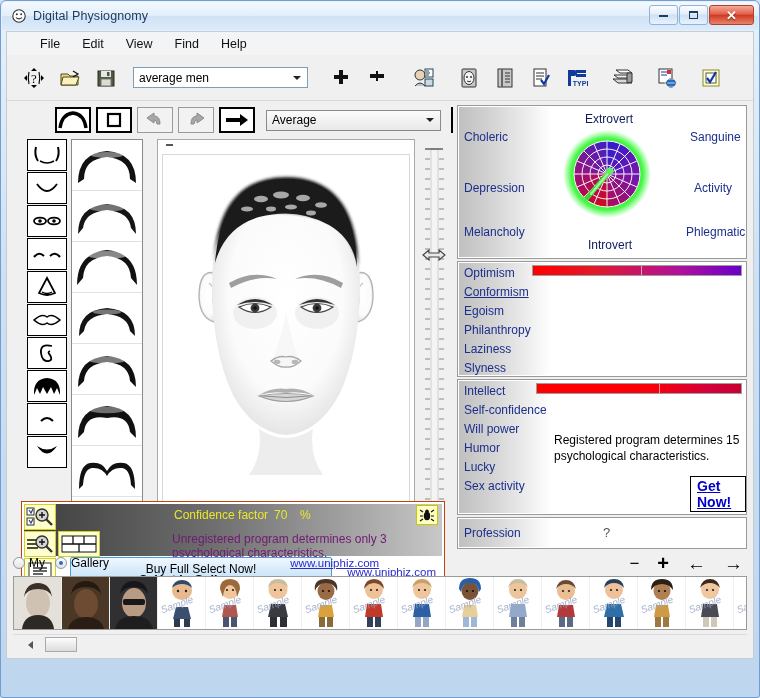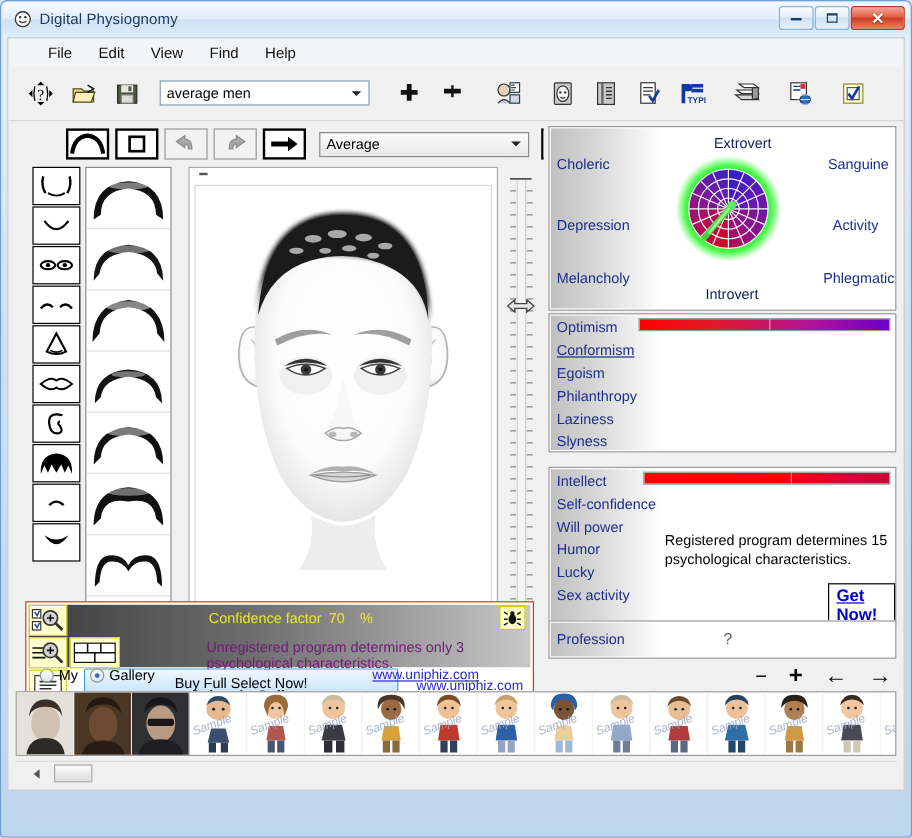--- a/index.html
+++ b/index.html
@@ -132,21 +132,21 @@
     border: 1px solid #4b9ed1; border-radius: 2px; display: flex; align-items: center;
     justify-content: center; font-size: 12px; color: #000; }
   .uniphiz-b { position: absolute; right: 8px; bottom: 8px; color: #2a2acc; font-size: 11.5px; }
 
   
   .rightpane { position: absolute; left: 446px; top: 48px; right: 2px; bottom: 2px;
     background: #f0f0f0; }
   .rbox { position: absolute; left: 4px; right: 4px; background: #fff; border: 1px solid #9a9a9a; }
   .temp-box { top: 2px; height: 154px; }
   .traits1-box { top: 158px; height: 116px; }
-  .traits2-box { top: 276px; height: 136px; margin-top: 10px; }
+  .traits2-box { top: 276px; height: 136px; }
   .prof-box { top: 414px; height: 32px; }
   .grad-col { position: absolute; left: 1px; top: 1px; bottom: 1px; width: 92px;
      background: linear-gradient(to right, #c0c0c0 0%, #d6d6d6 40%, #ffffff 100%); }
   .lbl { position: absolute; color: #1b2f8c; font-size: 12px; white-space: nowrap; }
   .lbl-b { position: absolute; color: #0d1d5c; font-size: 12px; white-space: nowrap; }
   .wheel { position: absolute; left: 103px; top: 22px; width: 92px; height: 92px; }
   .bar { position: absolute; height: 11px; border: 1px solid #9d9d9d; }
   .bar-opt { background: linear-gradient(to right, #ff0000 0%, #e01a2b 30%, #b0119c 70%, #6a00c8 100%); }
   .bar-int { background: linear-gradient(to right, #ff0000 0%, #fa0008 55%, #d2003c 85%, #c70030 100%); }
   .bar-tick { position: absolute; top: 0; bottom: 0; width: 1px; background: #ffffff99; }
@@ -704,21 +704,21 @@
     <div class="rightpane">
 
       <div class="rbox temp-box">
         <div class="grad-col"></div>
         <div class="lbl" style="left:6px; top:24px;">Choleric</div>
         <div class="lbl" style="left:6px; top:75px;">Depression</div>
         <div class="lbl" style="left:6px; top:119px;">Melancholy</div>
         <div class="lbl" style="left:232px; top:24px;">Sanguine</div>
         <div class="lbl" style="left:236px; top:75px;">Activity</div>
         <div class="lbl" style="left:228px; top:119px;">Phlegmatic</div>
-        <div class="lbl-b" style="left:137px; top:6px;text-align:center;">Extrovert</div>
+        <div class="lbl-b" style="left:127px; top:6px;text-align:center;">Extrovert</div>
         <div class="lbl-b" style="left:130px; top:132px;">Introvert</div>
 
         <div class="wheel">
           <svg width="92" height="92" viewBox="0 0 92 92">
             <defs>
               <radialGradient id="glow" cx="50%" cy="50%" r="50%">
                 <stop offset="62%" stop-color="#19e619" stop-opacity="1"></stop>
                 <stop offset="82%" stop-color="#2ef52e" stop-opacity=".85"></stop>
                 <stop offset="100%" stop-color="#35ff35" stop-opacity="0"></stop>
               </radialGradient>
@@ -798,21 +798,21 @@
       </div>
 
       <div class="rbox prof-box">
         <div class="grad-col"></div>
         <div class="lbl" style="left:6px; top:8px;">Profession</div>
         <div class="qmark">?</div>
       </div>
     </div>
 
     <div class="gallerybar">
-      <span style="margin-left:24px; display:flex; align-items:center;">
+      <span style="margin-left:4px; display:flex; align-items:center;">
         <span class="radio"></span>
         <span class="gl-label">My</span>
       </span>
       <span style="display:flex; align-items:center; margin-left:-4px;">
         <span class="radio on"></span>
         <span class="gl-label">Gallery</span>
       </span>
       <span class="sel-gal">Select in Gallery</span>
       <span class="uniphiz-link">www.uniphiz.com</span>
       <span class="navbtns">

